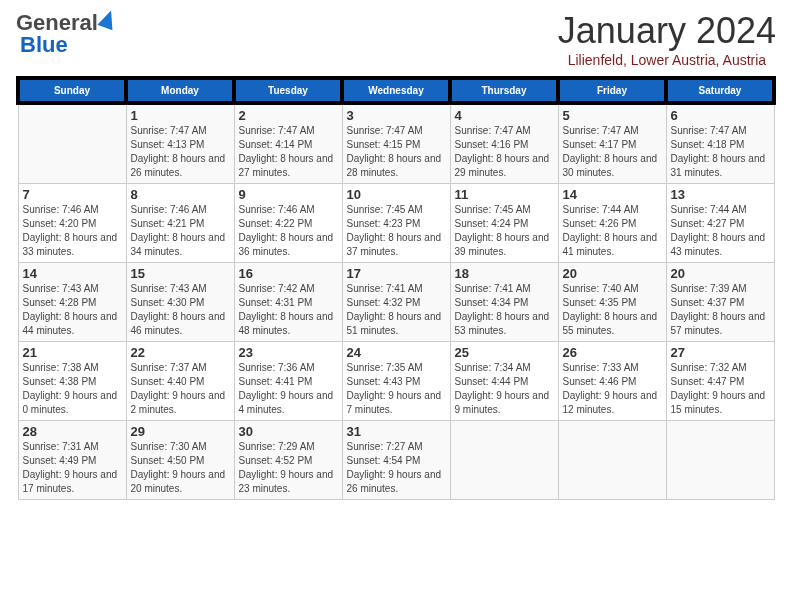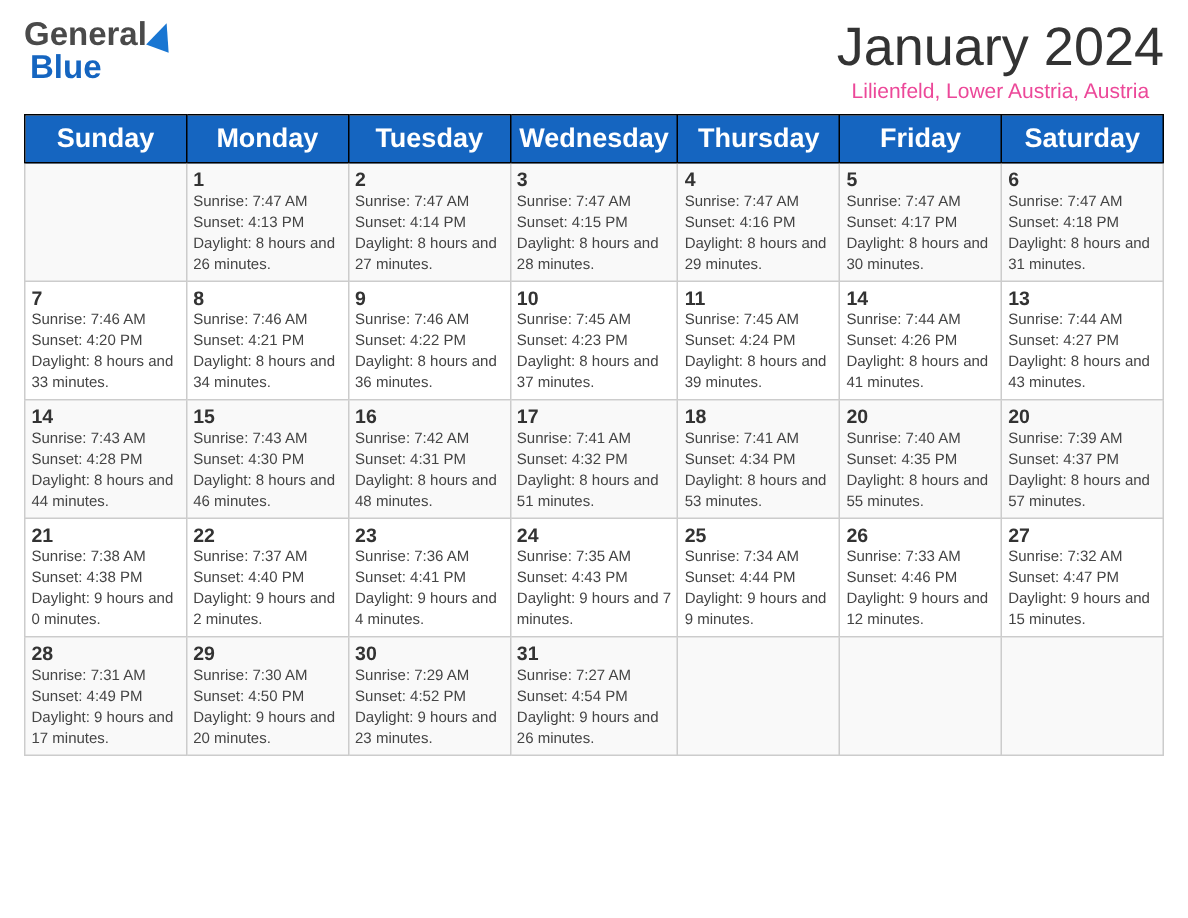--- a/index.html
+++ b/index.html
@@ -4,36 +4,36 @@
   <style>
     * { box-sizing: border-box; margin: 0; padding: 0; }
     body { font-family: Arial, sans-serif; background: #fff; width: 792px; height: 612px; overflow: hidden; }
     .container { width: 792px; padding: 10px 16px; }
     .header { display: flex; justify-content: space-between; align-items: flex-start; margin-bottom: 8px; }
     .logo { display: flex; flex-direction: column; align-items: flex-start; }
     .logo-general { color: #4a4a4a; }
     .logo-blue { color: #1565c0; }
     .title-section { text-align: center; }
     .month-title { font-size: 36px; color: #333; font-weight: normal; }
-    .location { font-size: 14px; color: #ec4899; }
+    .location { font-size: 14px; color: #7f1d1d; }
     table { width: 100%; border-collapse: collapse; }
-    thead th { background-color: #1565c0; color: #fff; text-align: center; padding: 5px 2px; font-size: 18px; font-weight: bold; border: 1px solid #000000; }
+    thead th { background-color: #1565c0; color: #fff; text-align: center; padding: 5px 2px; font-size: 10px; font-weight: bold; border: 4px solid #000000; }
     tbody td { border: 1px solid #ccc; vertical-align: top; padding: 3px 4px; font-size: 10px; color: #333; min-width: 100px; background: #fff; }
     tbody tr:nth-child(odd) td { background: #f9f9f9; }
     .day-num { font-size: 13px; font-weight: bold; color: #333; display: block; margin-bottom: 1px; }
     .day-info { font-size: 10px; line-height: 1.4; color: #444; }
     td.empty { background: #f0f0f0; }
   </style>
 </head>
 <body>
 
 <div class="container">
   <div class="header">
     <div class="logo">
-      <div style="display:flex;align-items:center;">
+      <div style="display:flex;">
         <span class="logo-general" style="font-size:22px;font-weight:bold;color:#4a4a4a;">General</span>
         <span style="display:inline-block;margin-left:2px;width:0;height:0;border-left:8px solid transparent;border-right:8px solid transparent;border-bottom:18px solid #1976d2;transform:rotate(20deg);margin-bottom:-2px;"></span>
       </div>
       <span class="logo-blue" style="font-size:22px;font-weight:bold;color:#1565c0;margin-top:-4px;margin-left:4px;">Blue</span>
     </div>
     <div class="title-section">
       <div class="month-title">January 2024</div>
       <div class="location">Lilienfeld, Lower Austria, Austria</div>
     </div>
   </div>

